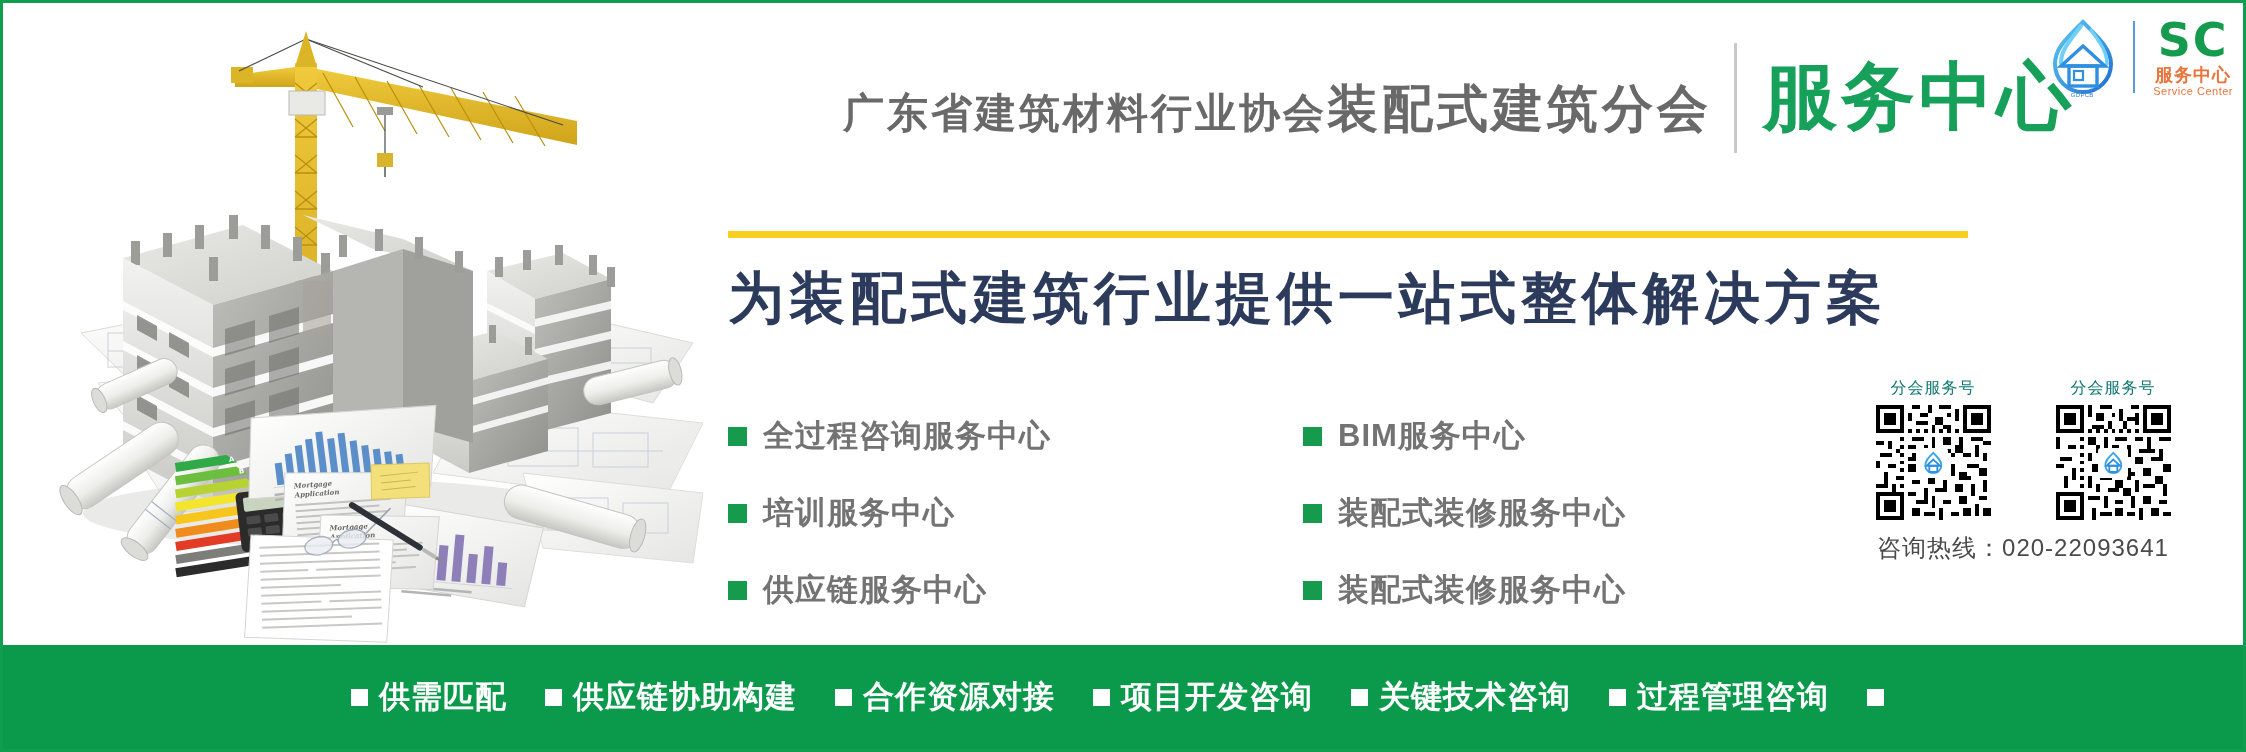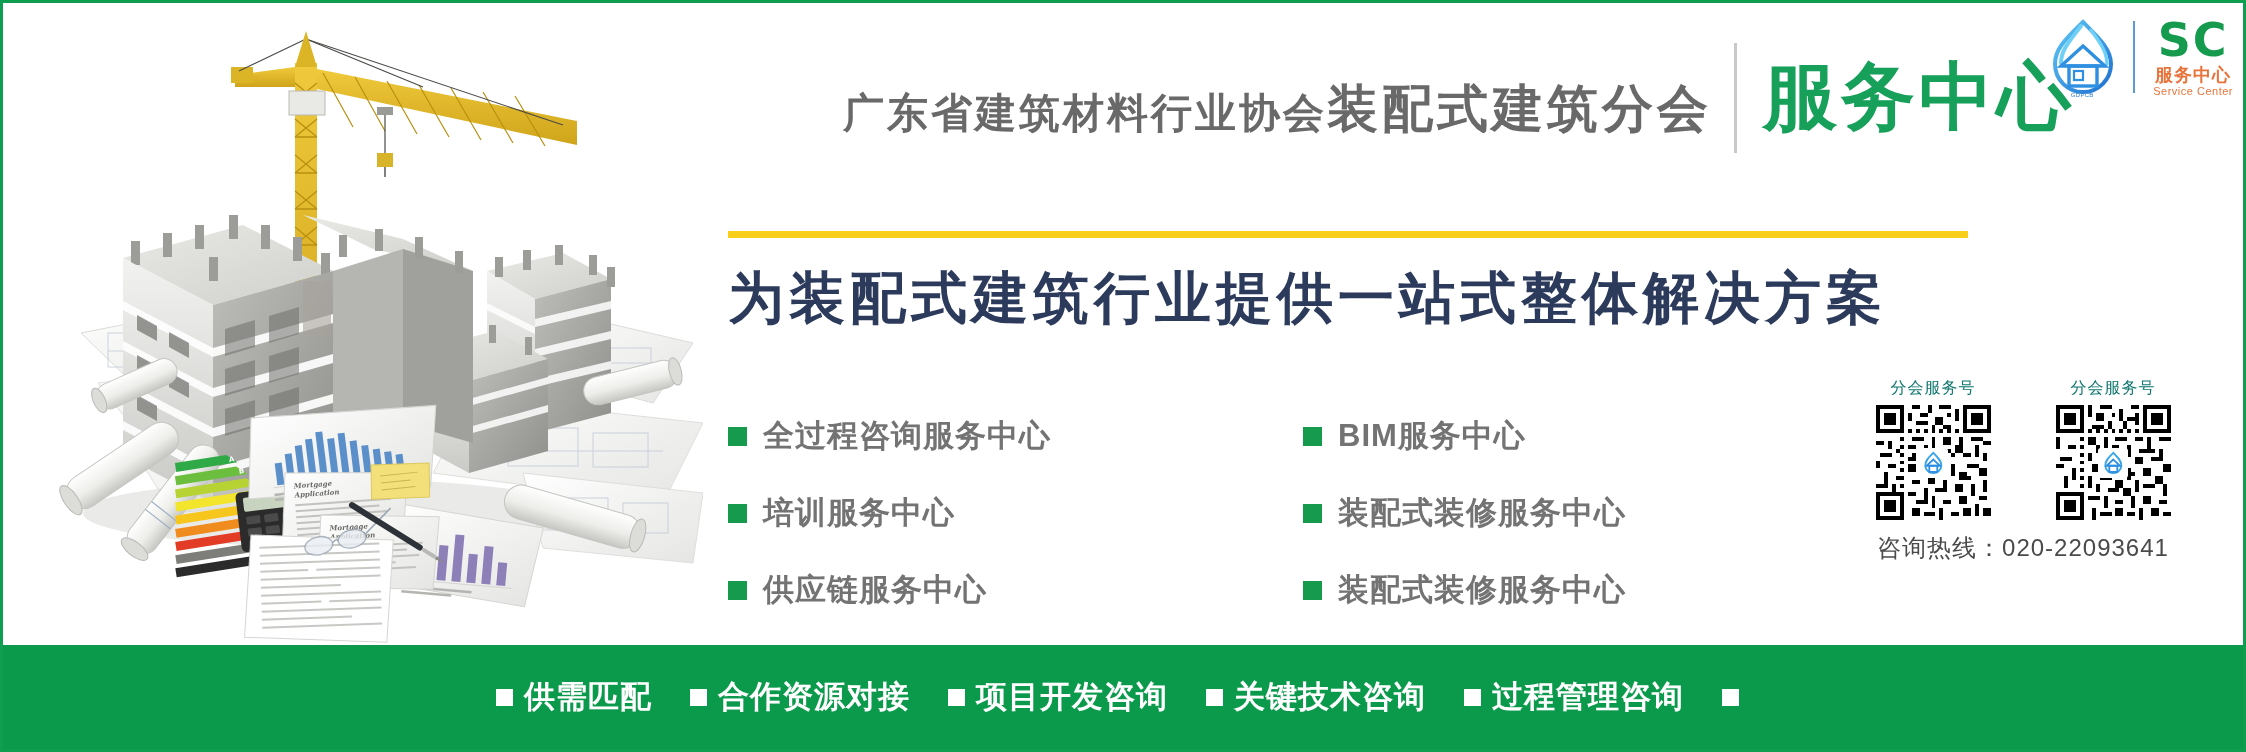--- a/index.html
+++ b/index.html
@@ -825,20 +825,24 @@
     <div id="hotline">咨询热线：020-22093641</div>
   </div>
 
   <div id="footer">
     <div class="f-item">
       <span class="f-bullet"></span>
       <span class="f-txt">供需匹配</span>
     </div>
     <div class="f-item">
       <span class="f-bullet"></span>
+      <span class="f-txt">供应链协助构建</span>
+    </div>
+    <div class="f-item">
+      <span class="f-bullet"></span>
       <span class="f-txt">合作资源对接</span>
     </div>
     <div class="f-item">
       <span class="f-bullet"></span>
       <span class="f-txt">项目开发咨询</span>
     </div>
     <div class="f-item">
       <span class="f-bullet"></span>
       <span class="f-txt">关键技术咨询</span>
     </div>

